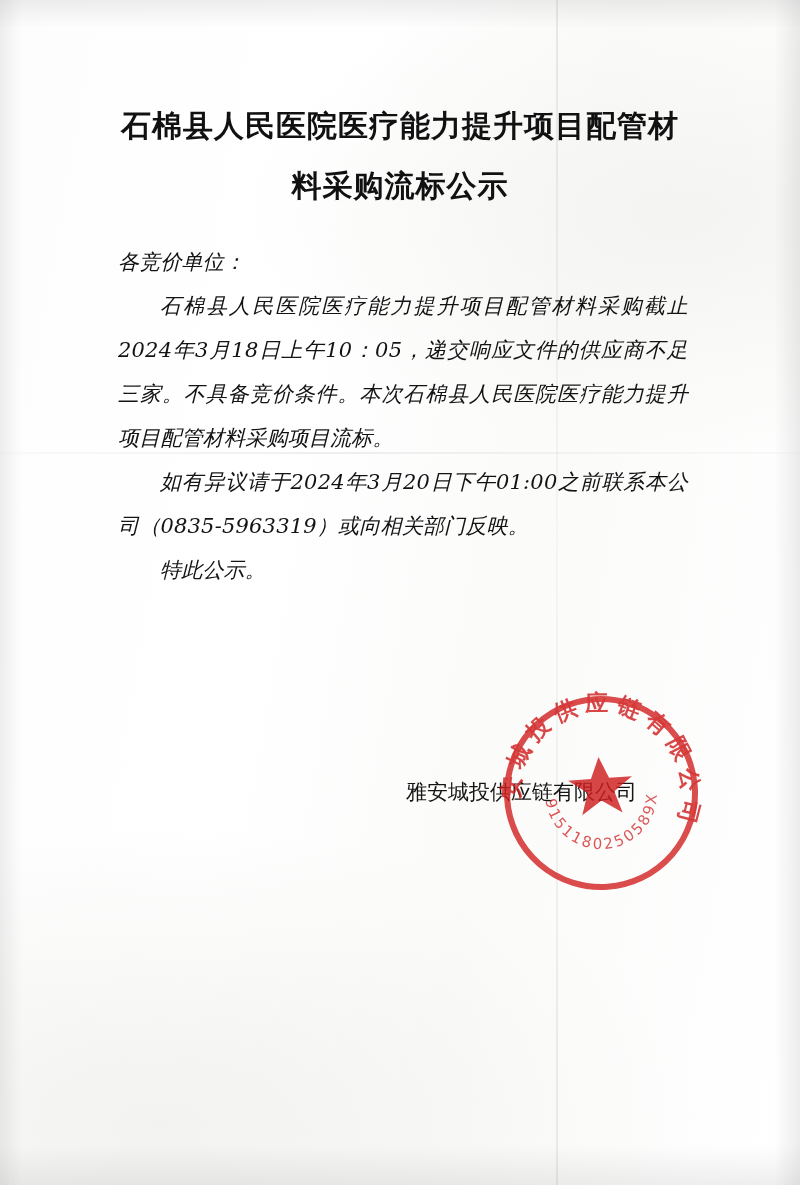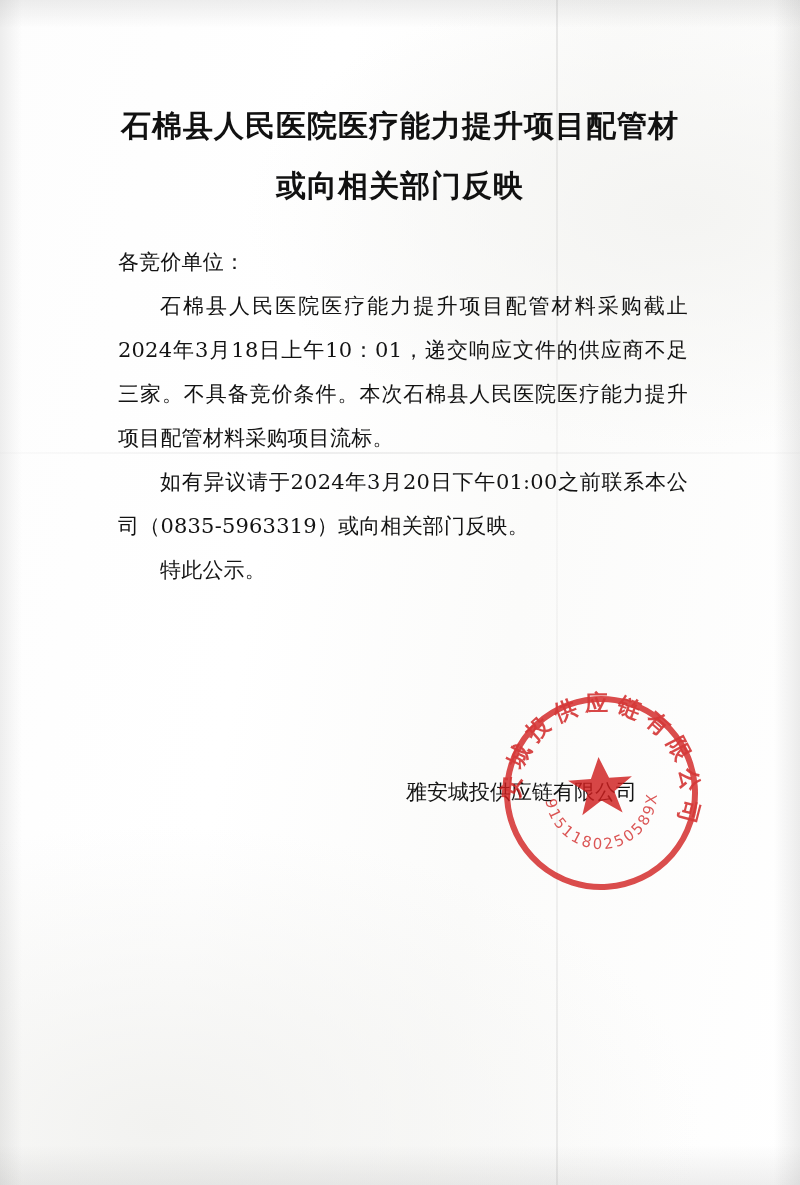--- a/index.html
+++ b/index.html
@@ -93,20 +93,21 @@
     font-size: 21px;
     line-height: 44px;
     color: #131313;
     font-family: "DejaVu Serif", "Liberation Serif", serif;
   }
   .para {
     margin: 0;
     text-align: justify;
     text-justify: inter-ideograph;
     letter-spacing: 0.2px;
+    font-style: italic;
   }
   .para.indent {
     text-indent: 2em;
   }
   .para.salutation {
     text-indent: 0;
   }
 
   
   .signature {
@@ -145,26 +146,26 @@
   <div class="edge-shadow-left"></div>
   <div class="edge-shadow-right"></div>
   <div class="edge-shadow-bottom"></div>
   <div class="fold-line"></div>
   <div class="fold-line-2"></div>
 
   <div class="content">
 
     <h1 class="doc-title">
       <span>石棉县人民医院医疗能力提升项目配管材</span>
-      <span class="line2">或向相关部门反映</span>
+      <span class="line2">料采购流标公示</span>
     </h1>
 
     <div class="body-block">
       <p class="para salutation">各竞价单位：</p>
-      <p class="para indent">石棉县人民医院医疗能力提升项目配管材料采购截止2024年3月18日上午10：01，递交响应文件的供应商不足三家。不具备竞价条件。本次石棉县人民医院医疗能力提升项目配管材料采购项目流标。</p>
+      <p class="para indent">石棉县人民医院医疗能力提升项目配管材料采购截止2024年3月18日上午10：05，递交响应文件的供应商不足三家。不具备竞价条件。本次石棉县人民医院医疗能力提升项目配管材料采购项目流标。</p>
       <p class="para indent">如有异议请于2024年3月20日下午01:00之前联系本公司（0835-5963319）或向相关部门反映。</p>
       <p class="para indent">特此公示。</p>
     </div>
 
     <div class="signature">
       <div class="sign-company">雅安城投供应链有限公司</div>
     </div>
 
     <div class="seal">
       <svg width="218" height="218" viewBox="0 0 218 218" xmlns="http://www.w3.org/2000/svg">

